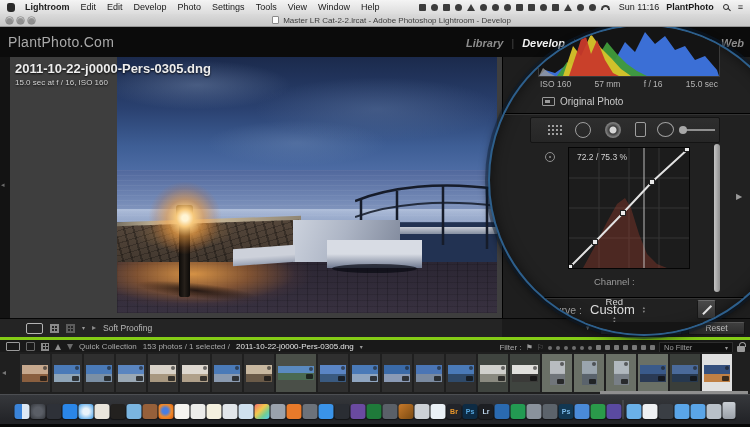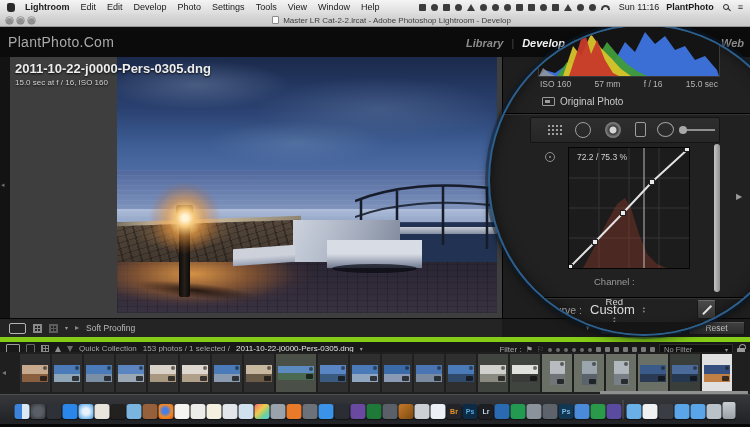--- a/index.html
+++ b/index.html
@@ -97,21 +97,21 @@
     radial-gradient(ellipse,rgba(8,6,10,.75),transparent 70%);}
   .ph-lamp-post{left:62px;top:160px;width:11px;height:80px;border-radius:2px;background:
     linear-gradient(90deg,#0c0a08,#26201a 50%,#0c0a08);}
   .ph-lamp-head{left:59px;top:148px;width:17px;height:14px;border-radius:3px;background:#0e0c0a;}
   .ph-glow{left:32px;top:125px;width:72px;height:72px;background:
     radial-gradient(circle,#fff4d4 6%,#f7c97c 17%,rgba(233,152,62,.6) 36%,rgba(200,110,40,.2) 58%,transparent 72%);}
   svg.rail{position:absolute;left:238px;top:122px;}
 
   
   .toolbar{position:absolute;left:0;top:318px;width:502px;height:19px;background:#242424;
-    border-top:1px solid #060606;display:flex;align-items:center;padding:0 9px;gap:7px;z-index:6;}
+    border-top:1px solid #060606;display:flex;align-items:center;padding:0 26px;gap:7px;z-index:6;}
   .vm-ico{width:17px;height:11px;border:1px solid #b4b4b4;border-radius:2px;flex:none;}
   .grid-ico{width:9px;height:9px;flex:none;border:1px solid #8a8a8a;background-image:
     repeating-linear-gradient(0deg,#8a8a8a 0 1px,transparent 1px 3px),
     repeating-linear-gradient(90deg,#8a8a8a 0 1px,transparent 1px 3px);}
   .grid-ico.dim{opacity:.55;}
   .caret{color:#9a9a9a;font-size:6px;line-height:6px;}
   .caret::before{content:"\25BE";}
   .tri-r{color:#8a8a8a;font-size:8px;line-height:8px;}
   .tri-r::before{content:"\25B8";}
   .sp-label{font-size:8.5px;color:#bababa;}
@@ -166,21 +166,21 @@
   .pc-btn{left:207px;top:274px;width:19px;height:19px;background:linear-gradient(#4a4a4a,#323232);
     border:1px solid #161616;border-top-color:#6a6a6a;border-radius:2px;}
   .pc-btn::after{content:"";position:absolute;left:3px;top:8px;width:12px;height:1.5px;background:#e2e2e2;transform:rotate(-45deg);}
   .lp-bottomfill{left:0;top:296px;width:312px;height:20px;background:#151515;}
   .lp-scroll{left:224px;top:118px;width:6px;height:148px;border-radius:3px;background:linear-gradient(90deg,#c6c6c6,#8e8e8e);}
   .lp-arrow{left:246px;top:166px;color:#9a9a9a;font-size:8px;}
   .lp-arrow::before{content:"\25B6";}
 
   
   .fs-bar{position:absolute;left:0;top:337px;width:750px;height:15px;background:#191919;
-    border-top:5px solid #84cc16;font-size:8px;color:#a8a8a8;z-index:6;}
+    border-top:3px solid #84cc16;font-size:8px;color:#a8a8a8;z-index:6;}
   .fsb-left{position:absolute;left:6px;top:2px;display:flex;align-items:center;gap:6px;white-space:nowrap;}
   .mon{width:14px;height:9px;border:1px solid #9a9a9a;border-radius:1px;}
   .mon.m2{width:9px;opacity:.6;}
   .fsb-grid{width:8px;height:8px;border:1px solid #8a8a8a;background-image:
     repeating-linear-gradient(0deg,#8a8a8a 0 1px,transparent 1px 3px),
     repeating-linear-gradient(90deg,#8a8a8a 0 1px,transparent 1px 3px);}
   .arr{width:0;height:0;border-left:3.5px solid transparent;border-right:3.5px solid transparent;border-bottom:6px solid #8f8f8f;}
   .arr.dn{transform:rotate(180deg);opacity:.7;}
   .fsb-file{color:#e4e4e4;}
   .fsb-right{position:absolute;right:5px;top:2px;display:flex;align-items:center;gap:4px;white-space:nowrap;}

